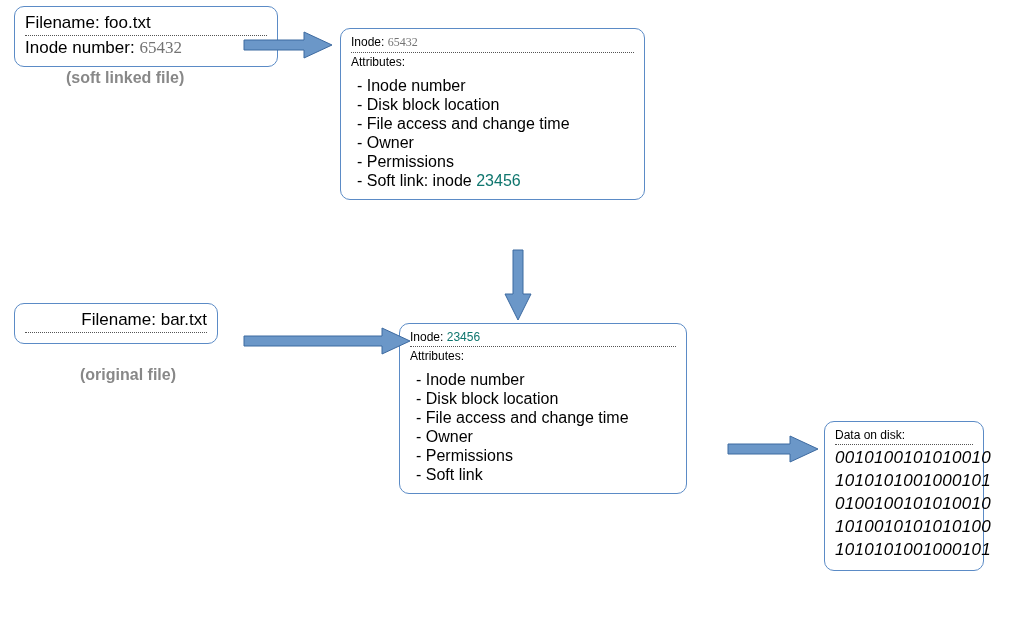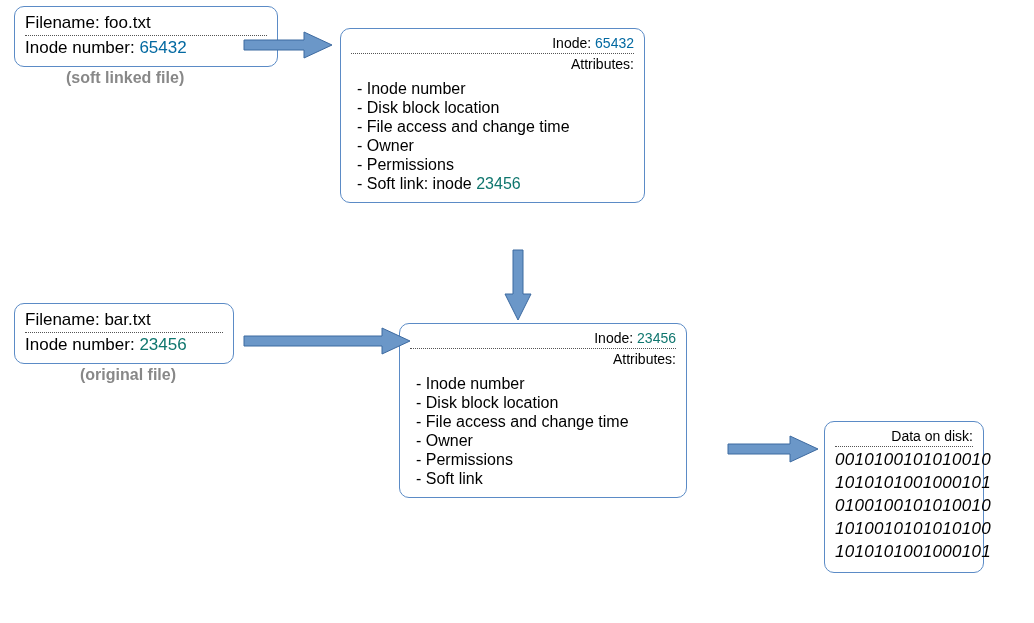--- a/index.html
+++ b/index.html
@@ -19,34 +19,34 @@
     border: 1.5px solid #5b8bc6;
     border-radius: 10px;
     padding: 6px 10px 8px 10px;
     box-sizing: border-box;
   }
   .line {
     border-bottom: 1px dotted #555;
     padding-bottom: 2px;
     margin-bottom: 2px;
   }
-  .blue { color: #0369a1; }
+  .blue { color: #737373; font-family: Liberation Serif, serif; }
   .green { color: #0f766e; }
   .caption {
     position: absolute;
     color: #888;
     font-size: 16px;
     font-weight: bold;
   }
   .attrs {
     margin: 8px 0 0 6px;
     font-size: 16px;
   }
   .attrs div { margin: 1px 0; }
-  .heading { font-size: 14px; text-align: right; }
+  .heading { font-size: 12px; }
   .mono {
     font-family: Arial, Helvetica, sans-serif;
     letter-spacing: 0.3px;
     font-size: 17px;
     line-height: 1.35;
     font-style: italic;
   }
   svg.arrow {
     position: absolute;
     overflow: visible;
@@ -85,28 +85,24 @@
     <div>- File access and change  time</div>
     <div>- Owner</div>
     <div>- Permissions</div>
     <div>
       <span>- Soft link: inode</span>
       <span class="green">23456</span>
     </div>
   </div>
 </div>
 
-<div class="box" style="left:14px; top:303px; width:220px;">
+<div class="box" style="left:14px; top:303px; width:204px;text-align:right;">
   <div class="line">
     <span>Filename:</span>
     <span>bar.txt</span>
-  </div>
-  <div>
-    <span>Inode number:</span>
-    <span class="green">23456</span>
   </div>
 </div>
 <div class="caption" style="left:80px; top:366px;">(original file)</div>
 
 <div class="box" style="left:399px; top:323px; width:288px;">
   <div class="line heading">
     <span>Inode:</span>
     <span class="green">23456</span>
   </div>
   <div class="heading">Attributes:</div>

